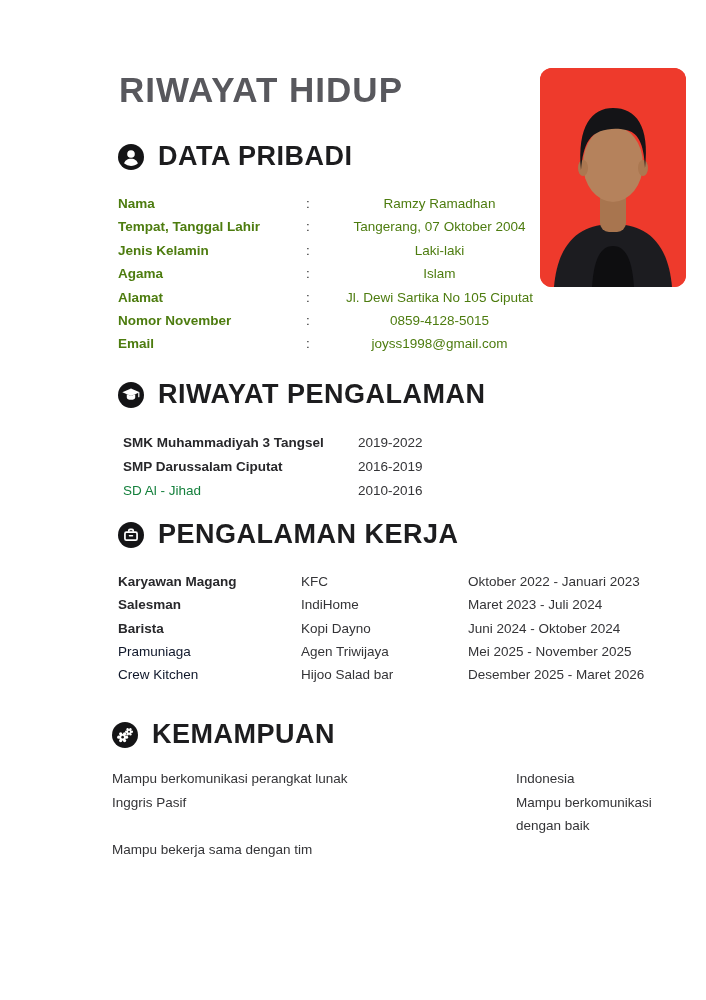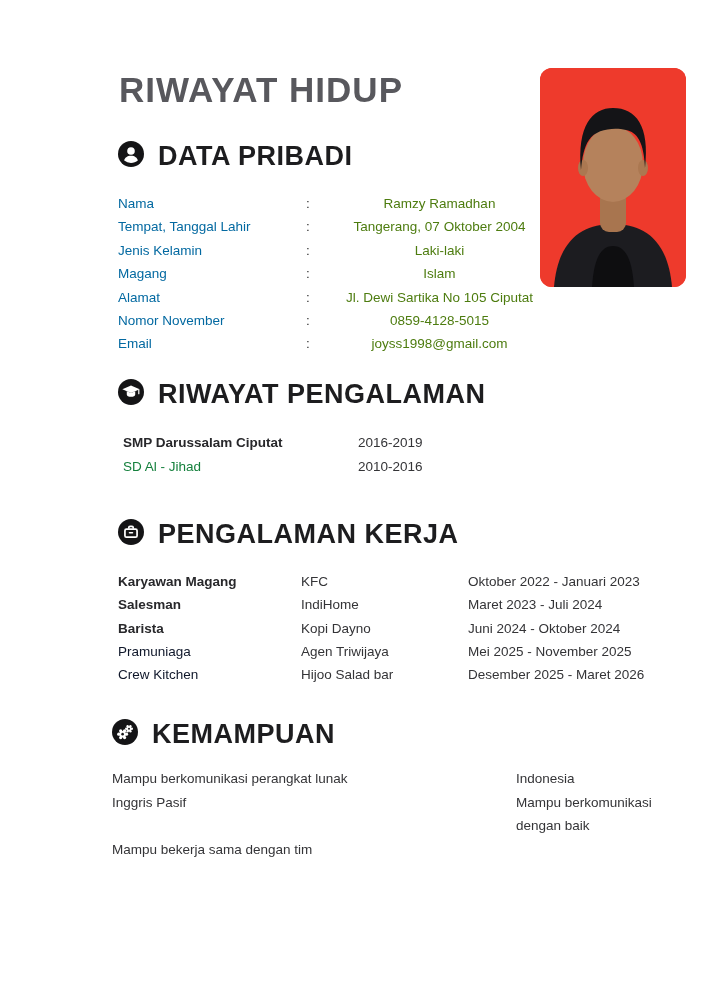--- a/index.html
+++ b/index.html
@@ -15,35 +15,35 @@
     font-size:35px; font-weight:800; letter-spacing:1px; color:#58585d;
   }
   
   .photo {
     position:absolute; left:492px; top:68px; width:146px; height:219px;
     border-radius:12px; overflow:hidden; background:#ee3a2c;
   }
   .photo svg { display:block; width:100%; height:100%; }
   
   .sec-head {
-    position:absolute; display:flex; gap:14px;
+    position:absolute; display:flex; align-items:center; gap:14px;
   }
   .sec-head .ic { width:26px; height:26px; flex:0 0 auto; }
   .sec-head .ic svg { display:block; width:26px; height:26px; }
   .sec-head .txt {
     font-size:27px; font-weight:800; letter-spacing:0.5px; color:#1d1d1f;
   }
   #head-personal  { left:70px; top:141px; }
   #head-education { left:70px; top:379px; }
   #head-work      { left:70px; top:519px; }
   #head-skills    { left:64px; top:719px; }
   
   .personal-rows { position:absolute; left:70px; top:192px; width:440px; }
   .prow { display:grid; grid-template-columns:188px 15px 1fr; line-height:23.4px; font-size:13.5px; }
-  .prow .lbl { font-weight:400; color:#0369a1; }
+  .prow .lbl { font-weight:700; color:#4d7c0f; }
   .prow .sep { color:#333; }
   .prow .val { color:#4d7c0f;text-align:center; }
   
   .edu-rows { position:absolute; left:75px; top:431px; width:420px; }
   .erow { display:grid; grid-template-columns:235px 1fr; line-height:24px; font-size:13.5px; }
   .erow .school { font-weight:700; color:#28282b; }
   .erow.light .school { font-weight:400; color:#15803d; }
   .erow .years { color:#343437; }
   
   .work-rows { position:absolute; left:70px; top:570px; width:570px; }
@@ -103,21 +103,21 @@
       <span class="lbl">Tempat, Tanggal Lahir</span>
         <span class="sep">:</span>
         <span class="val">Tangerang, 07 Oktober 2004</span>
     </div>
     <div class="prow">
       <span class="lbl">Jenis Kelamin</span>
         <span class="sep">:</span>
         <span class="val">Laki-laki</span>
     </div>
     <div class="prow">
-      <span class="lbl">Magang</span>
+      <span class="lbl">Agama</span>
         <span class="sep">:</span>
         <span class="val">Islam</span>
     </div>
     <div class="prow">
       <span class="lbl">Alamat</span>
         <span class="sep">:</span>
         <span class="val">Jl. Dewi Sartika No 105 Ciputat</span>
     </div>
     <div class="prow">
       <span class="lbl">Nomor November</span>
@@ -137,20 +137,24 @@
           <circle cx="12" cy="12" r="12" fill="#141416"></circle>
           <path d="M12 6.1 20 9.5l-8 3.4-8-3.4z" fill="#fff"></path>
           <path d="M8.1 11.3v2.9c0 1.2 1.7 2.2 3.9 2.2s3.9-1 3.9-2.2v-2.9L12 13z" fill="#fff"></path>
           <path d="M19.2 10.1v3.4" stroke="#fff" stroke-width="1.1" stroke-linecap="round"></path>
         </svg>
     </span>
     <span class="txt">RIWAYAT PENGALAMAN</span>
   </div>
 
   <div class="edu-rows">
+    <div class="erow">
+      <span class="school">SMK Muhammadiyah 3 Tangsel</span>
+        <span class="years">2019-2022</span>
+    </div>
     <div class="erow">
       <span class="school">SMP Darussalam Ciputat</span>
         <span class="years">2016-2019</span>
     </div>
     <div class="erow light">
       <span class="school">SD Al - Jihad</span>
         <span class="years">2010-2016</span>
     </div>
   </div>
 

